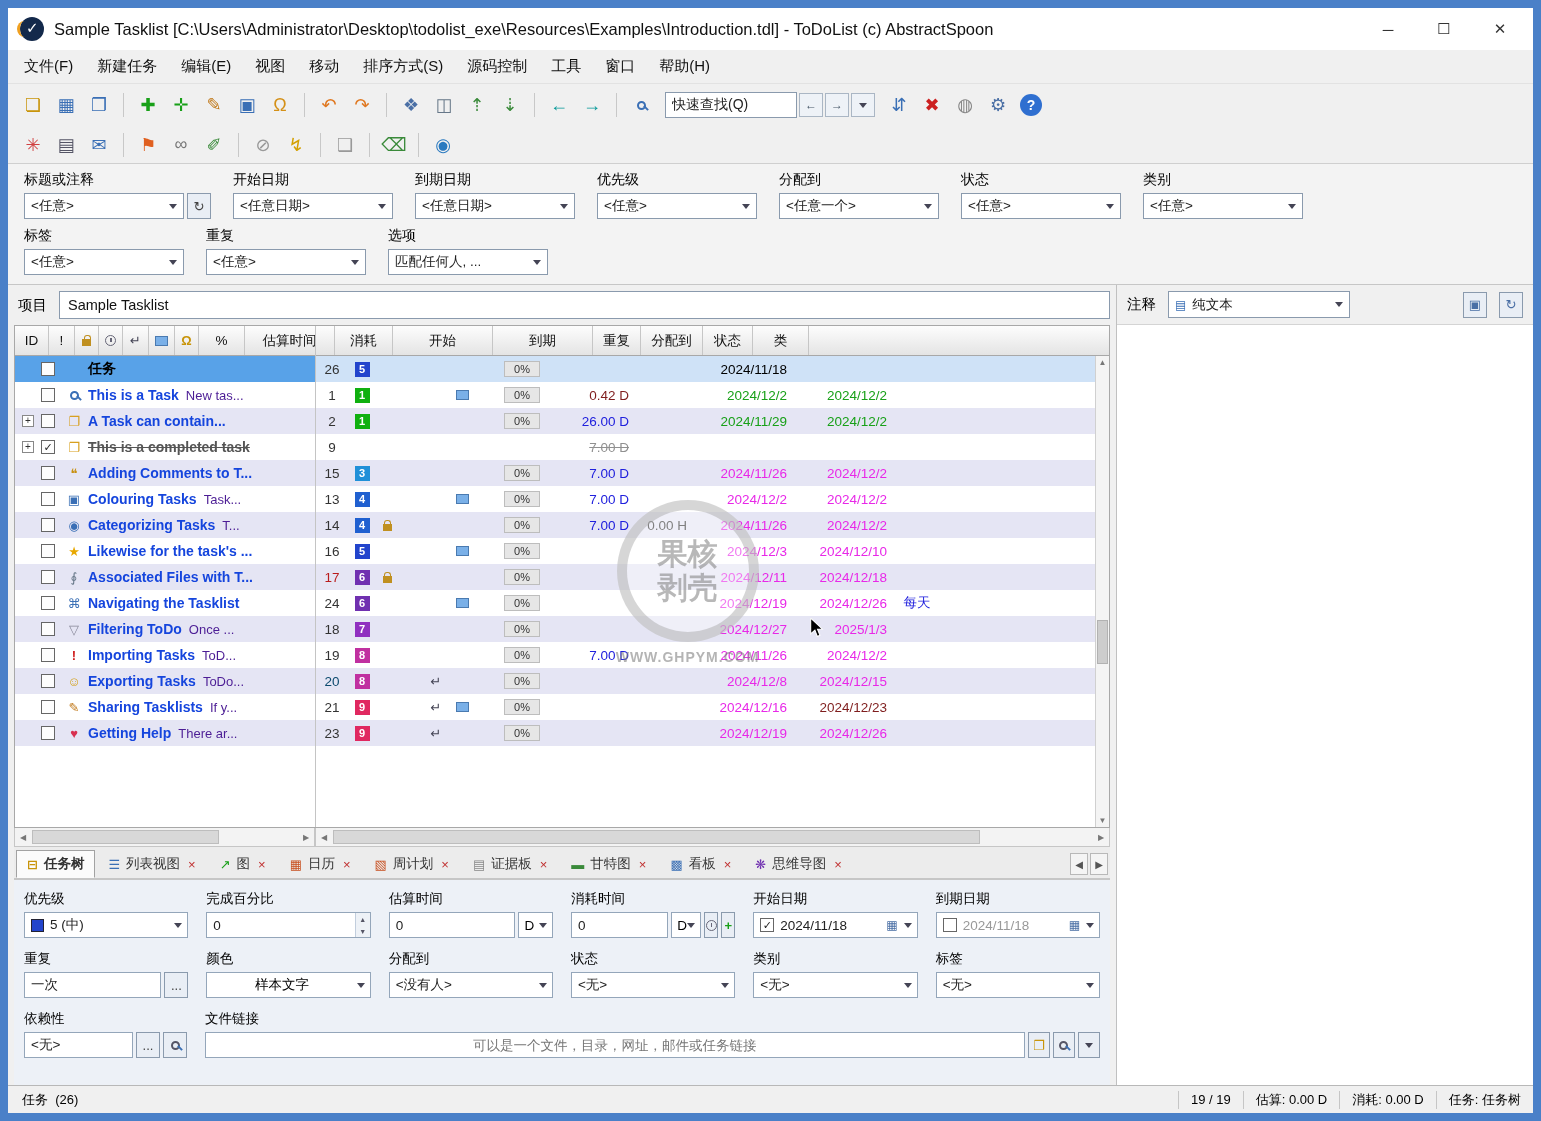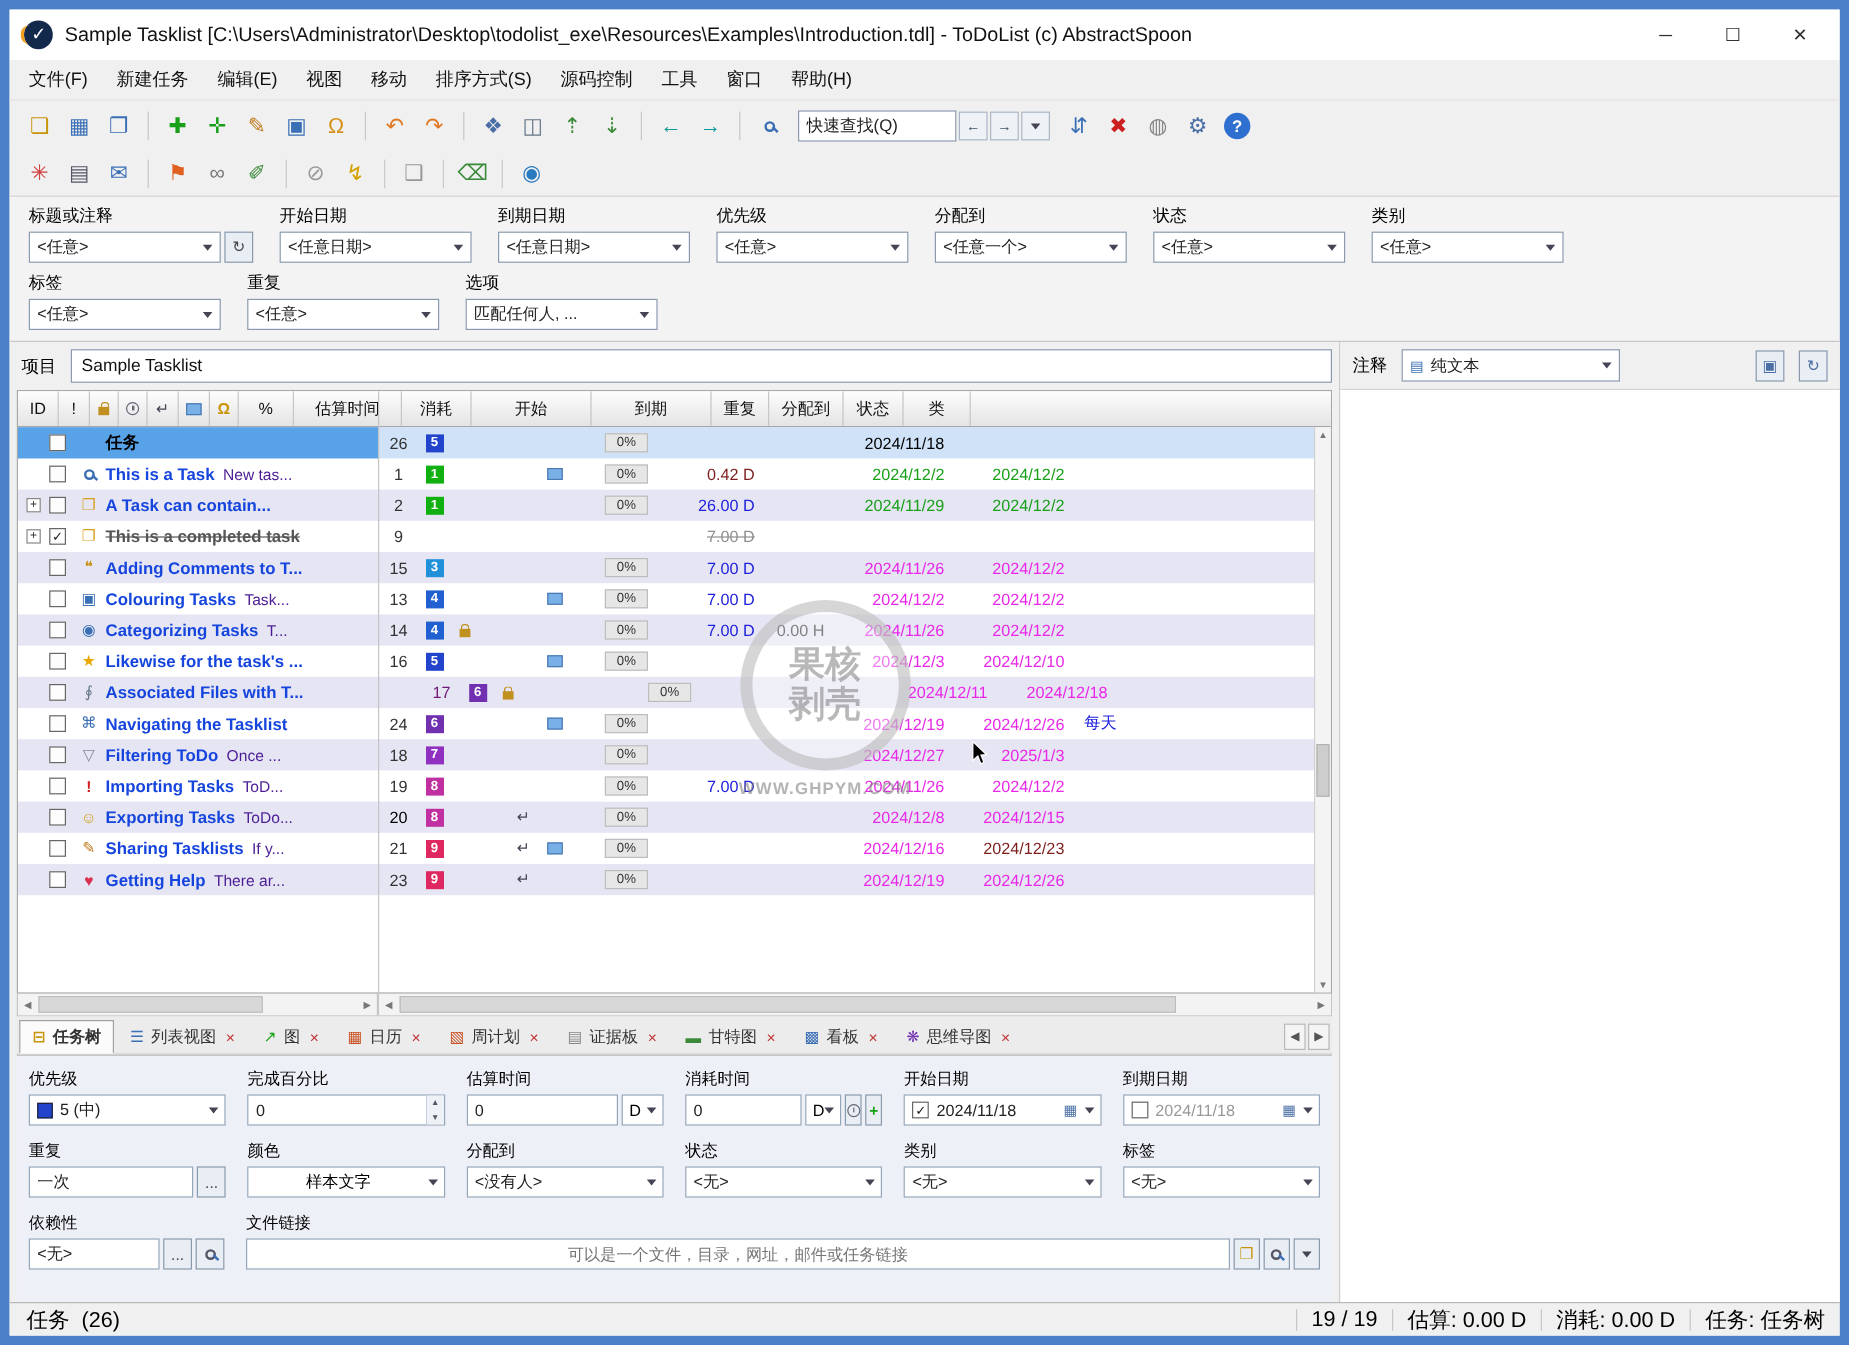--- a/index.html
+++ b/index.html
@@ -111,21 +111,21 @@
 .cval{flex:1;white-space:nowrap;overflow:hidden;color:#222}
 .cval.gray{color:#999}
 .swatch{width:13px;height:13px;border:1px solid #223;flex:0 0 auto}
 .inp{background:#fff;border:1px solid #94a6ba;height:26px;padding:0 6px;font-size:13.5px;width:100%;min-width:0;color:#222}
 .spin{position:relative;display:flex;flex:1}
 .spinbtns{position:absolute;right:1px;top:1px;bottom:1px;width:15px;display:flex;flex-direction:column;border-left:1px solid #c2cedd}
 .spinbtns span{flex:1;font-size:7px;display:flex;align-items:center;justify-content:center;color:#556;background:#eef2f7}
 .unitbox{width:42px;background:#fff;border:1px solid #94a6ba;display:flex;align-items:center;justify-content:space-between;padding:0 5px;font-size:13.5px}
 .ckbx{width:14px;height:14px;border:1px solid #666;background:#fff;display:inline-flex;align-items:center;justify-content:center;font-size:11px;color:#222;flex:0 0 auto}
 
-.statusbar{height:28px;background:#f0f0f0;border-top:1px solid #b8b8b8;display:flex;align-items:center;font-size:18px;flex:0 0 auto}
+.statusbar{height:28px;background:#f0f0f0;border-top:1px solid #b8b8b8;display:flex;align-items:center;font-size:13px;flex:0 0 auto}
 .sbleft{padding:0 14px;white-space:pre}
 .sbspacer{flex:1}
 .sbitem{padding:0 12px;border-left:1px solid #c6c6c6;height:18px;display:flex;align-items:center;white-space:nowrap}
 
 .watermark{position:absolute;left:592px;top:492px;width:175px;z-index:50;pointer-events:none;text-align:center}
 .wmcircle{width:142px;height:142px;margin:0 auto;border-radius:50%;border:10px solid rgba(165,165,165,.45);background:rgba(255,255,255,.38);display:flex;align-items:center;justify-content:center;flex-direction:column;color:rgba(125,125,125,.55);font-size:30px;font-weight:bold;line-height:1.15}
 .wmurl{margin-top:7px;color:rgba(130,130,130,.6);font-size:14px;font-weight:bold;letter-spacing:1px}
 .cursor{position:absolute;left:800px;top:610px;z-index:60;pointer-events:none}
 </style>
 </head>
@@ -590,21 +590,21 @@
               <span class="cell" style="width: 50px;"></span>
               <span class="cell" style="width: 56px;"></span>
             </div>
             <div class="trow alt">
               <span class="tcell" style="width: 300px;">
                 <span class="gut"></span>
                 <span class="cbox"></span>
                 <span class="ricon" style="color: rgb(102, 119, 136);">∮</span>
                 <span class="ttl">Associated Files with T...</span>
               </span>
-              <span class="cell" style="width: 34px; color: #701a75; margin-left: 36px;">17</span>
+              <span class="cell" style="width: 34px; color: #b91c1c;">17</span>
               <span class="cell" style="width: 26px;">
                 <span class="pribadge" style="background: rgb(112, 48, 176);">6</span>
               </span>
               <span class="cell" style="width: 24px;">
                 <span class="padlock"></span>
               </span>
               <span class="cell" style="width: 24px;"></span>
               <span class="cell" style="width: 26px;"></span>
               <span class="cell" style="width: 26px;"></span>
               <span class="cell" style="width: 24px;"></span>
@@ -709,21 +709,21 @@
               <span class="cell" style="width: 56px;"></span>
             </div>
             <div class="trow alt">
               <span class="tcell" style="width: 300px;">
                 <span class="gut"></span>
                 <span class="cbox"></span>
                 <span class="ricon" style="color: rgb(212, 160, 23);">☺</span>
                 <span class="ttl">Exporting Tasks</span>
                 <span class="sub">ToDo...</span>
               </span>
-              <span class="cell" style="width: 34px; color: #000000;">20</span>
+              <span class="cell" style="width: 34px; color: #0c4a6e;">20</span>
               <span class="cell" style="width: 26px;">
                 <span class="pribadge" style="background: rgb(192, 48, 160);">8</span>
               </span>
               <span class="cell" style="width: 24px;"></span>
               <span class="cell" style="width: 24px;"></span>
               <span class="cell" style="width: 26px;">
                 <span class="recurg">↵</span>
               </span>
               <span class="cell" style="width: 26px;"></span>
               <span class="cell" style="width: 24px;"></span>

